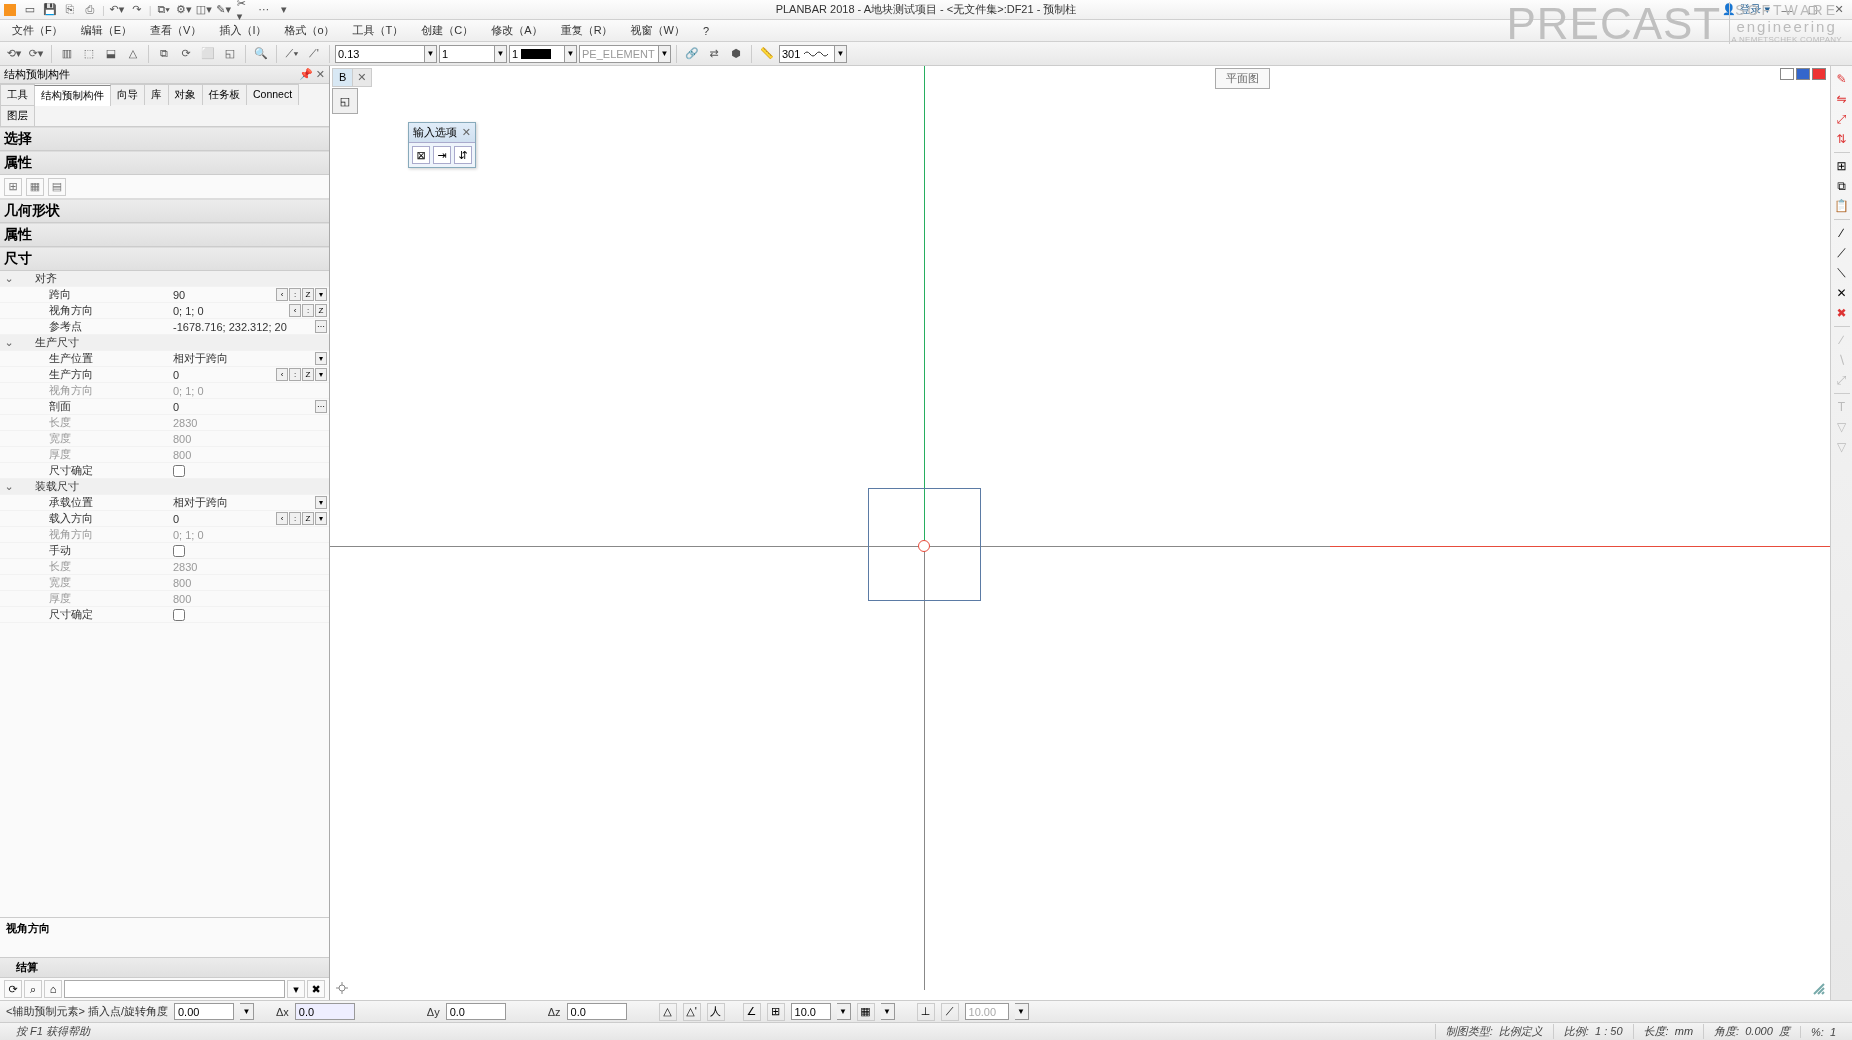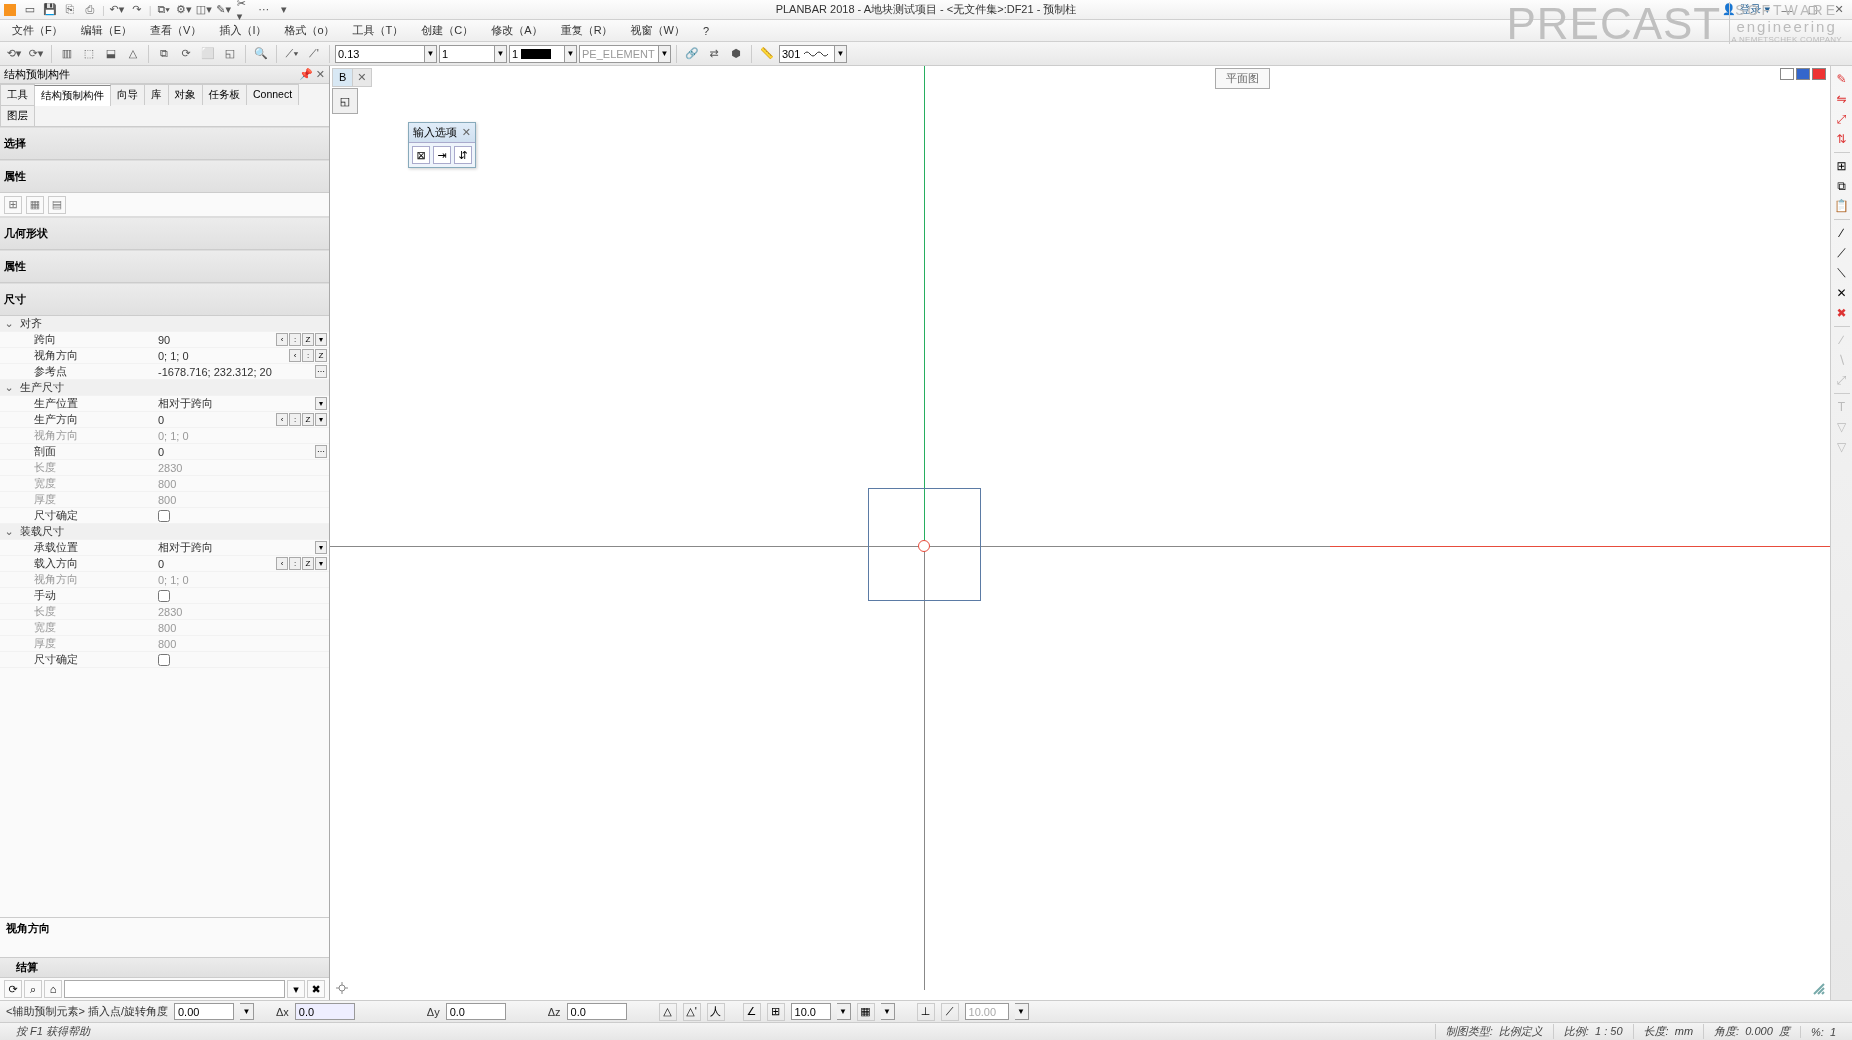--- a/index.html
+++ b/index.html
@@ -37,29 +37,29 @@
 
 
 .left-panel { width: 330px; border-right:1px solid #aaa; display:flex; flex-direction:column; background:#fafafa; }
 .panel-title { height:18px; background:linear-gradient(#f0f0f0,#e4e4e4); border-bottom:1px solid #ccc; padding:1px 4px; display:flex; align-items:center; }
 .panel-title .pin { margin-left:auto; color:#666; }
 
 .tabs-row { display:flex; border-bottom:1px solid #ccc; background:#f4f4f4; flex-wrap:wrap; }
 .tabs-row .tab { padding:3px 6px; border:1px solid #ccc; border-bottom:none; background:#f0f0f0; margin-right:-1px; font-size:10.5px; cursor:pointer; }
 .tabs-row .tab.active { background:#fff; position:relative; top:1px; border-top:1px solid #888; }
 
-.section-hdr { background:linear-gradient(#ececec,#e0e0e0); padding:8px 4px; border-top:1px solid #ddd; border-bottom:1px solid #ccc; font-weight:bold; font-size:11px; }
+.section-hdr { background:linear-gradient(#ececec,#e0e0e0); padding:2px 4px; border-top:1px solid #ddd; border-bottom:1px solid #ccc; font-weight:bold; font-size:14px; }
 .section-strip { height:24px; display:flex; align-items:center; gap:4px; padding:0 4px; border-bottom:1px solid #ddd; }
 .section-strip .icon { width:18px; height:18px; border:1px solid #ccc; display:flex; align-items:center; justify-content:center; color:#777; }
 
 .prop-grid { flex:0 0 auto; overflow:auto; }
 .prop-row { display:flex; align-items:center; height:16px; padding:0 2px; border-bottom:1px solid #f2f2f2; }
 .prop-row.group { background:#f0f0f0; }
 .prop-row .exp { width:14px; text-align:center; color:#666; cursor:pointer; }
-.prop-row .lbl { width:140px; padding-left:4px; color:#333; }
+.prop-row .lbl { width:140px; padding-left:4px; color:#333;margin-left:15px; }
 .prop-row .lbl.indent { padding-left:18px; }
 .prop-row .val { flex:1; color:#333; padding-left:2px; display:flex; align-items:center; }
 .prop-row .val.dim { color:#999; }
 .prop-row .ctrl { margin-left:auto; display:flex; gap:1px; }
 .prop-row .ctrl .mini { width:12px; height:13px; border:1px solid #aaa; background:#f0f0f0; font-size:8px; display:flex; align-items:center; justify-content:center; }
 .prop-row input[type=checkbox]{ width:12px; height:12px; }
 
 .bottom-info { margin-top:auto; }
 .desc-box { height:40px; border-top:1px solid #ccc; padding:3px 6px; background:#fafafa; }
 .result-hdr { background:linear-gradient(#ececec,#e0e0e0); padding:2px 16px; border-top:1px solid #ccc; border-bottom:1px solid #ccc; font-weight:bold; }

